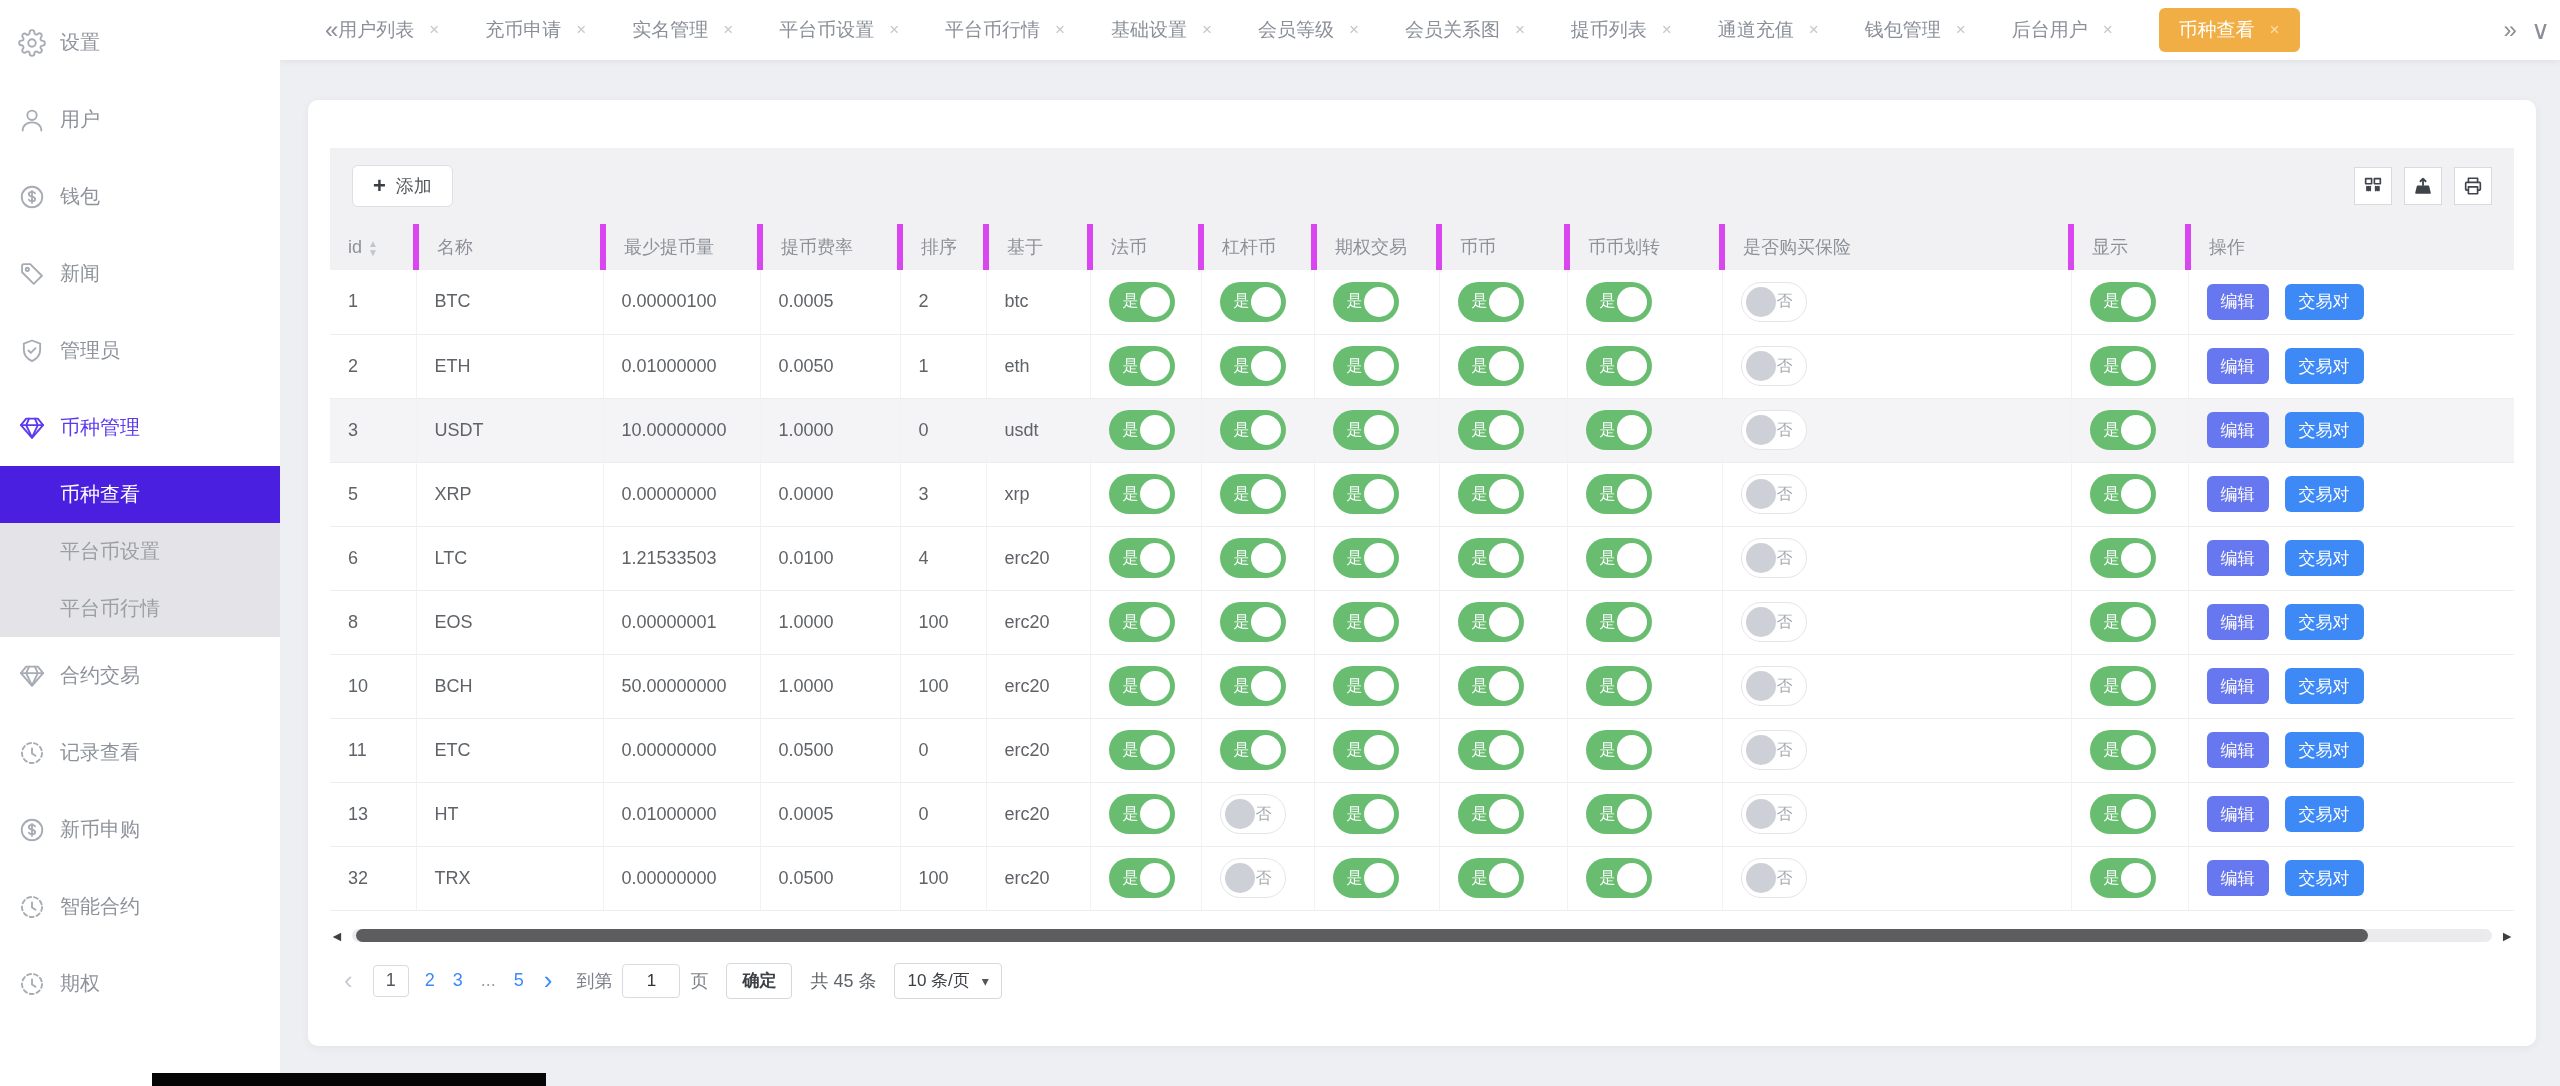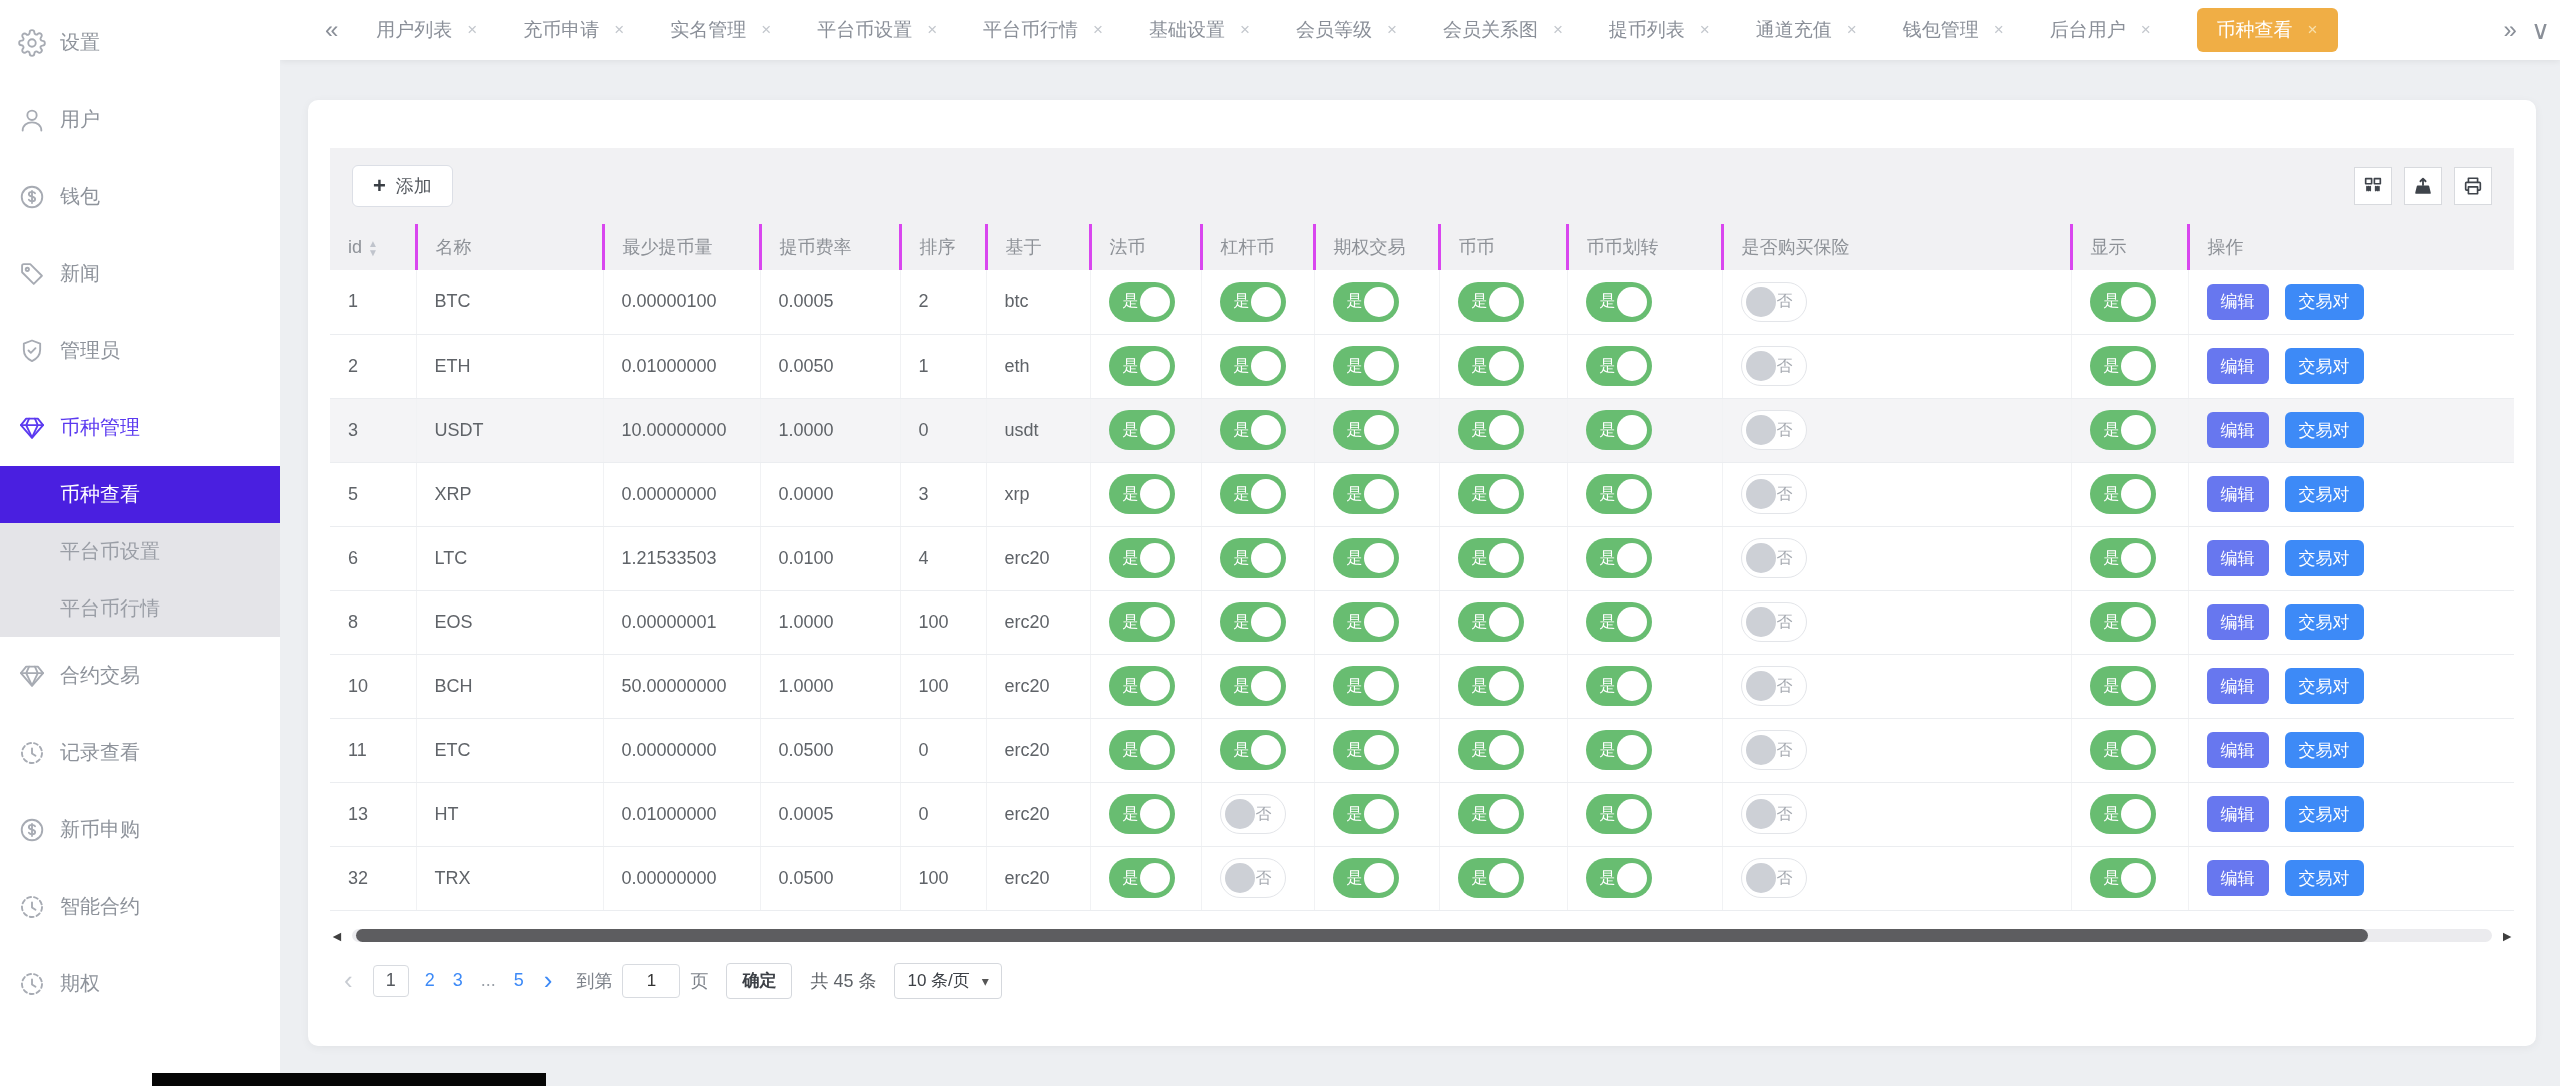--- a/index.html
+++ b/index.html
@@ -16,41 +16,41 @@
   .side-item.parent-active .icon { color:#5b3af0; }
   .submenu { background:#e4e4e8; }
   .sub-item { height:57px; display:flex; align-items:center; padding-left:60px; color:#9a9ea6; font-size:20px; cursor:pointer; }
   .sub-item.active { background:#4a1fe0; color:#fff; }
 
   
   .main { flex:1; display:flex; flex-direction:column; min-width:0; }
 
   .tabbar { height:60px; background:#fff; display:flex; align-items:center; padding:0 10px 0 45px; box-shadow:0 2px 6px rgba(0,0,0,.06); position:relative; z-index:1; }
   .collapse-ico, .expand-ico { color:#8a8f98; font-size:24px; flex-shrink:0; cursor:pointer; }
-  .tab-list { flex:1; display:flex; align-items:center; margin-left:38px; overflow:hidden; }
+  .tab-list { flex:1; display:flex; align-items:center; overflow:hidden; }
   .tab { display:flex; align-items:center; margin-right:46px; color:#8a8f98; font-size:19px; white-space:nowrap; cursor:pointer; }
   .tab .close { margin-left:15px; color:#c3c7cd; font-size:17px; }
   .tab.active { background:#f0ae45; color:#fff; height:44px; border-radius:6px; padding:0 20px; margin-right:26px; }
   .tab.active .close { color:#f8e0ac; }
   .dropdown-ico { color:#8a8f98; font-size:26px; margin-left:14px; flex-shrink:0; cursor:pointer; }
 
   .content { flex:1; padding:40px 24px 0 28px; }
   .card { background:#fff; border-radius:10px; height:946px; padding:48px 22px 0 22px; box-shadow:0 2px 10px rgba(0,0,0,.05); }
 
   
   .panel { background:#f1f1f3; }
   .toolbar { height:76px; display:flex; align-items:center; justify-content:space-between; padding:0 22px; }
   .add-btn { background:#fff; border:1px solid #dcdfe6; border-radius:6px; height:42px; padding:0 20px; font-size:18px; color:#55595f; display:inline-flex; align-items:center; gap:10px; cursor:pointer; }
   .add-btn .plus { font-size:22px; color:#3a3f45; font-weight:bold; }
   .tool-icons { display:flex; gap:12px; }
   .tool-btn { width:38px; height:38px; background:#fff; border:1px solid #d8dade; display:flex; align-items:center; justify-content:center; cursor:pointer; }
   .tool-btn .icon { width:22px; height:22px; color:#3f444b; }
 
   table { width:100%; border-collapse:collapse; table-layout:fixed; font-size:18px; color:#5f6368; }
-  th { height:46px; background:#f1f1f3; color:#8d9197; font-weight:normal; text-align:left; padding-left:18px; border-right:3px solid #d946ef; white-space:nowrap; }
+  th { height:46px; background:#f1f1f3; color:#8d9197; font-weight:normal; text-align:left; padding-left:18px; border-right:6px solid #d946ef; white-space:nowrap; }
   th:last-child { border-right:none; }
   td { height:64px; background:#fff; border-bottom:1px solid #ebedf0; border-right:1px solid #f1f2f4; padding-left:18px; white-space:nowrap; }
   td:last-child { border-right:none; }
   tr.highlight td { background:#f4f4f6; }
   .sort-caret { display:inline-flex; flex-direction:column; margin-left:6px; vertical-align:middle; cursor:pointer; }
   .sort-caret span { font-size:10px; line-height:9px; color:#c0c4cc; }
 
   .switch { width:66px; height:40px; border-radius:20px; display:inline-flex; align-items:center; justify-content:space-between; cursor:pointer; vertical-align:middle; }
   .switch.on { background:#68bd71; padding:0 5px 0 14px; }
   .switch.on .sw-label { color:#fff; font-size:16px; }

